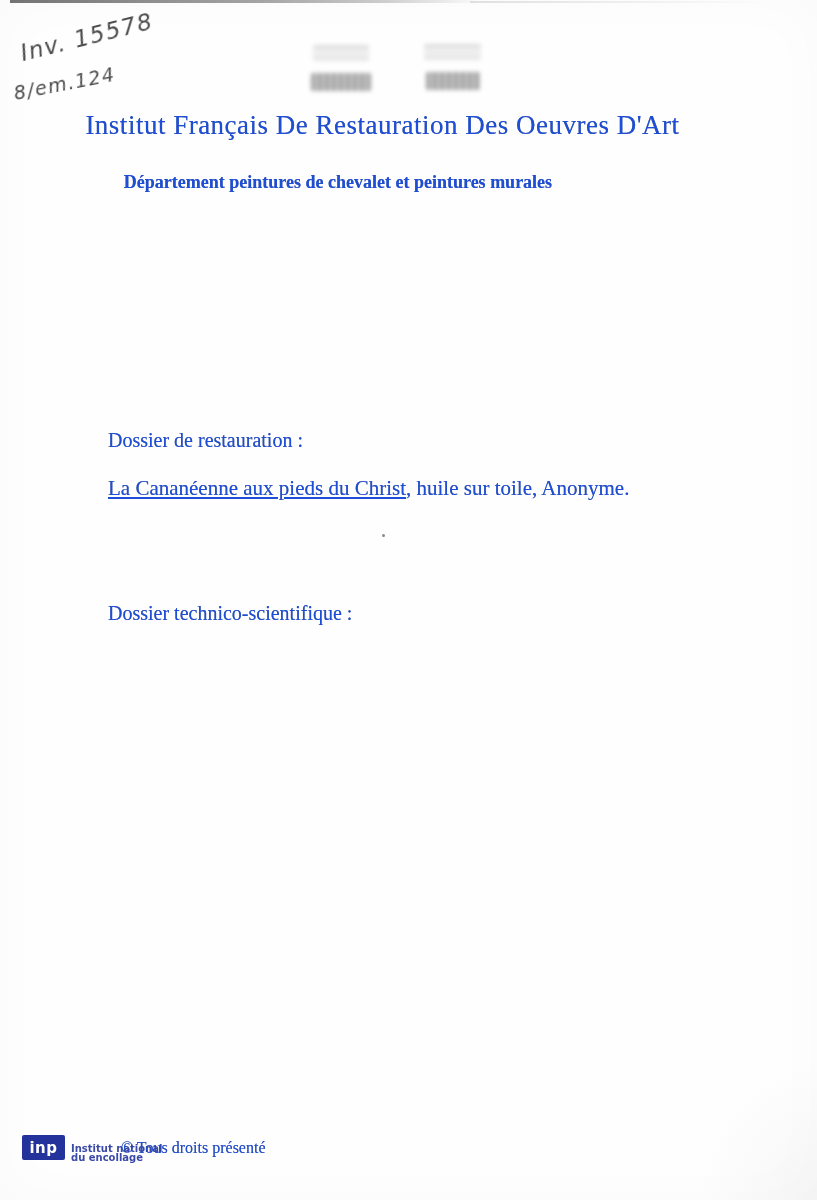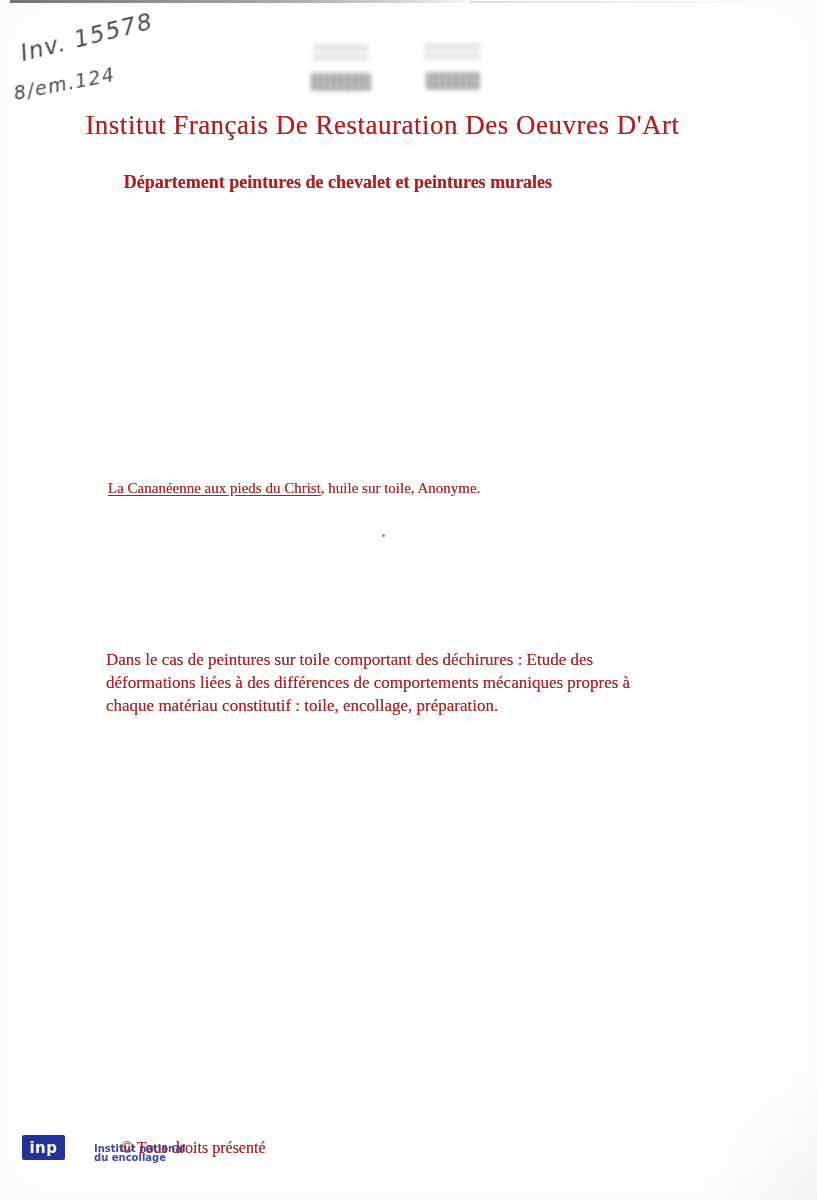--- a/index.html
+++ b/index.html
@@ -11,21 +11,21 @@
     height: 1200px;
     margin: 0 auto;
     background: #fefefe;
     overflow: hidden;
     box-shadow: inset 0 0 60px rgba(0,0,0,0.02);
     color: #262626;
   }
 
   
   .ink {
-    color: #b91c1c;
+    color: #1d4ed8;
     text-shadow: 0 0 0.6px rgba(45,45,45,0.55);
   }
 
   
   .scan-top-line {
     position: absolute;
     top: 0; left: 10;
     left: 10px;
     width: 470px; height: 3px;
     background: linear-gradient(90deg,
@@ -128,21 +128,21 @@
     margin: 0;
     font-weight: 400;
   }
   .heading-restauration { top: 429px; }
   .heading-technico     { top: 602px; }
 
   .restauration-body {
     position: absolute;
     left: 108px; top: 477px;
     width: 560px;
-    font-size: 15px;
+    font-size: 21px;
     line-height: 22px;
   }
   .work-title { text-decoration: underline; text-underline-offset: 2px; }
 
   .technico-body {
     position: absolute;
     left: 106px; top: 648px;
     width: 556px;
     font-size: 17px;
     line-height: 23px;
@@ -155,21 +155,20 @@
     font-size: 17px;
     line-height: 22px;
   }
 
   
   .footer {
     position: absolute;
     left: 22px; top: 1135px;
     display: flex;
     align-items: flex-start;
-    gap: 23px;
   }
   .inp-logo-box {
     width: 43px; height: 25px;
     border-radius: 2px;
     display: flex;
     align-items: center;
     justify-content: center;
     font-family: "DejaVu Sans", sans-serif;
     font-weight: bold;
     font-size: 15px;
@@ -206,25 +205,26 @@
   <div class="handwriting hw-line2">8/em.124</div>
 
   <div class="stamp light stamp-a-light"></div>
   <div class="stamp dark stamp-a-dark"></div>
   <div class="stamp light stamp-b-light"></div>
   <div class="stamp dark stamp-b-dark"></div>
 
   <h1 class="doc-title ink">Institut Français De Restauration Des Oeuvres D'Art</h1>
   <h2 class="doc-subtitle ink">Département peintures de chevalet et peintures murales</h2>
 
+  <h3 class="section-heading heading-restauration ink">Dossier de restauration :</h3>
   <div class="restauration-body ink">
     <span class="work-title">La Cananéenne aux pieds du Christ</span><span>, huile sur toile, Anonyme.</span><br>
   </div>
 
-  <div class="technico-body ink">Dans le cas de peintures sur toile comportant des déchirures : Etude des déformations liées à des différences de comportements mécaniques propres à chaque matériau constitutif : toile, encollage, préparation.</div>
+  <h3 class="section-heading heading-technico ink">Dossier technico-scientifique :</h3>
 
 
   <div class="footer">
     <div class="inp-logo-box" style="background-color: rgb(36, 51, 155);">
       <span>inp</span>
     </div>
     <div class="inp-caption" style="color: rgb(59, 74, 168);">
       <span>Institut national</span><br>
       <span>du encollage</span>
     </div>

